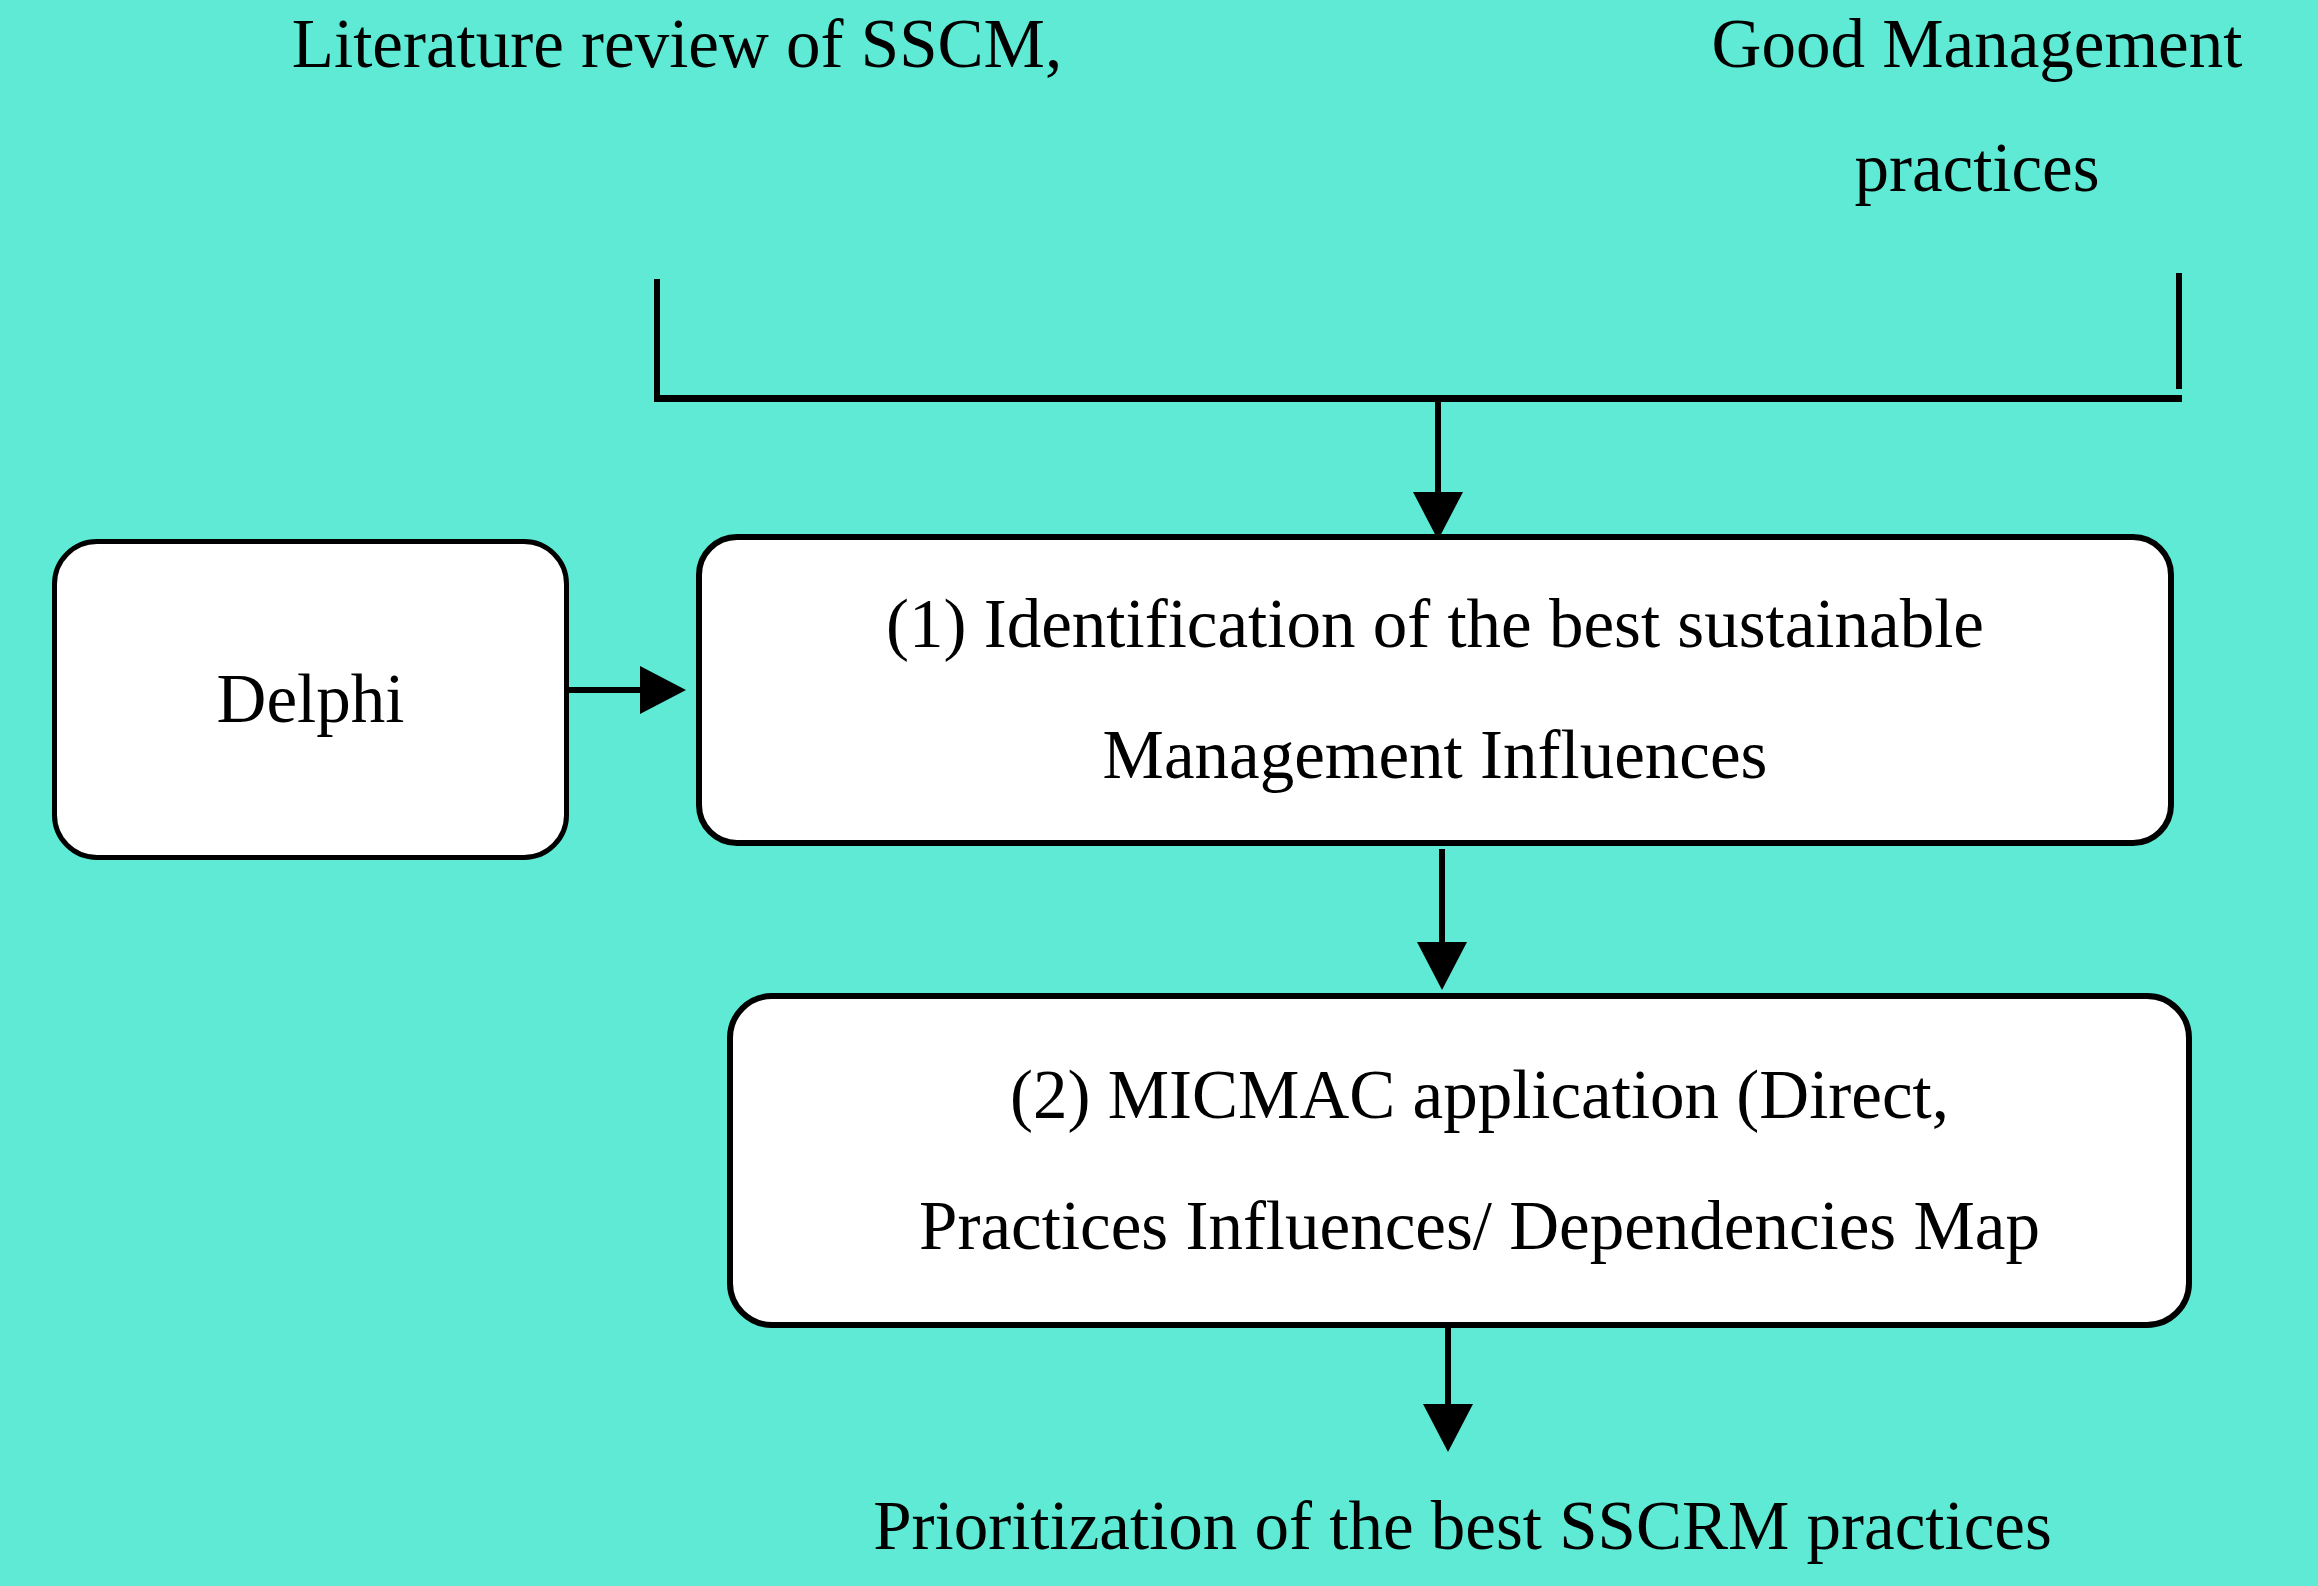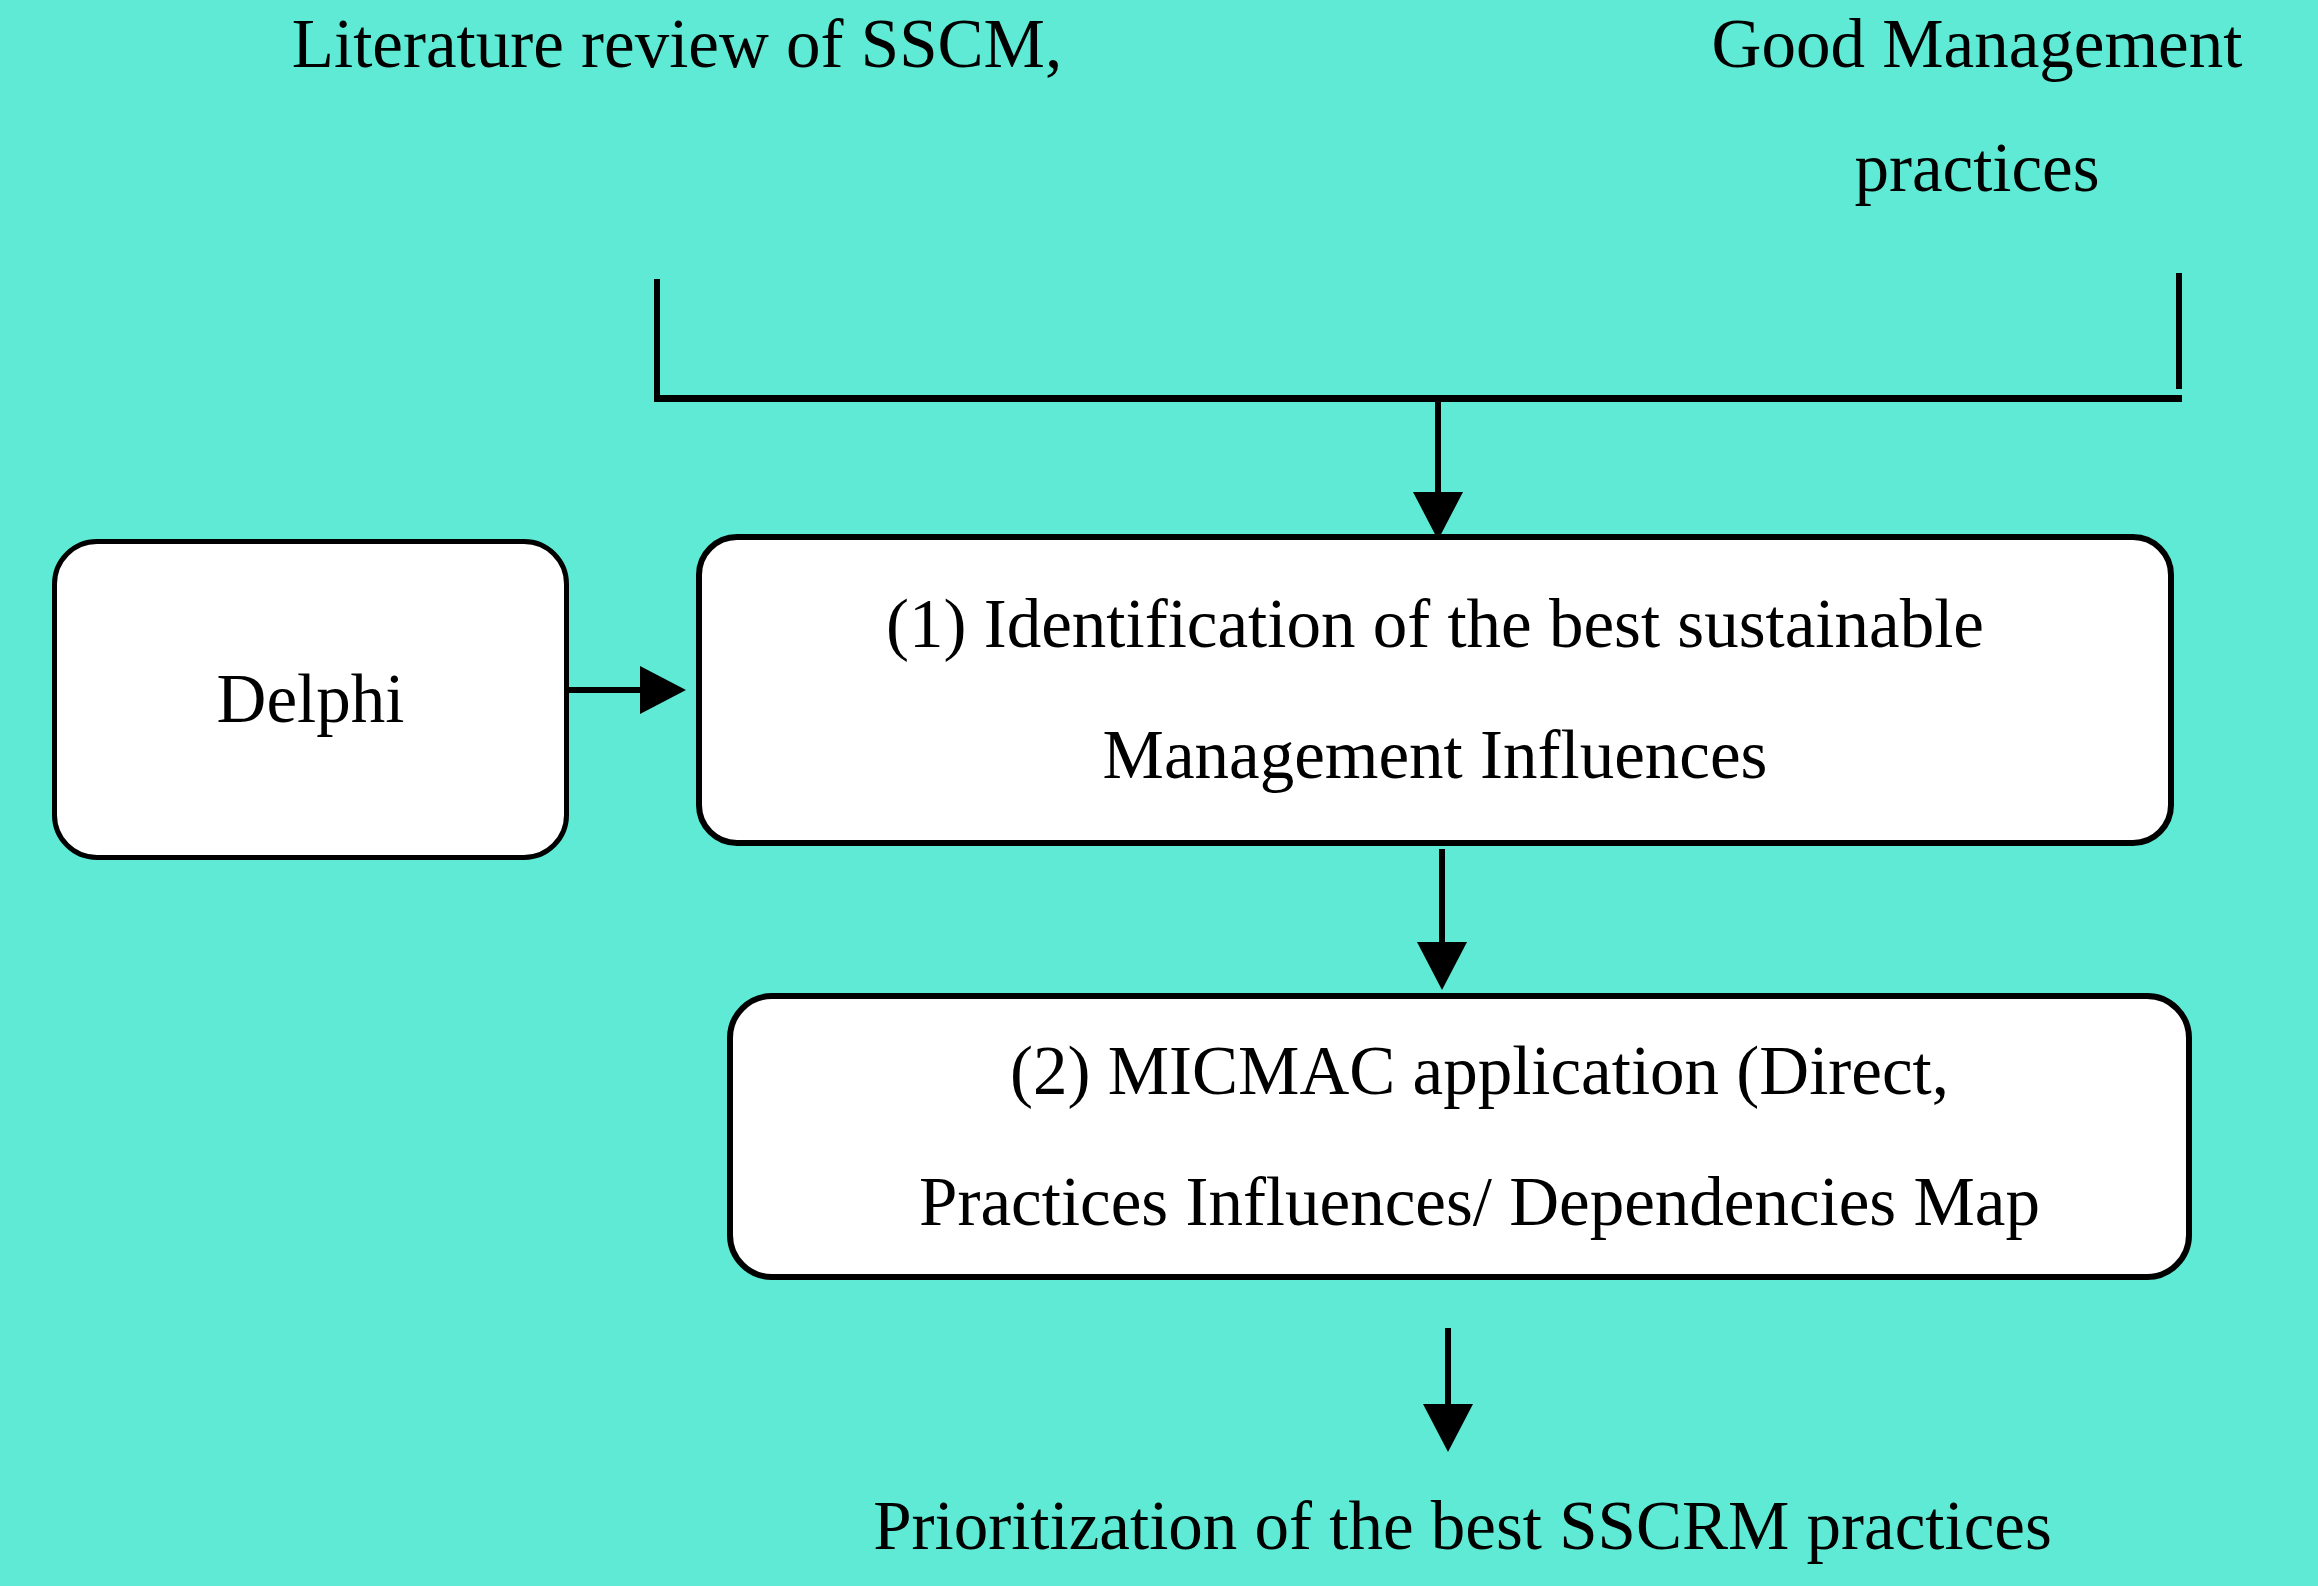--- a/index.html
+++ b/index.html
@@ -90,21 +90,21 @@
   <div class="ah-right" style="left:640px; top:666px;"></div>
 
   <div class="node-box" style="left:696px; top:534px; width:1478px; height:312px; border-radius:41px;">
     <span class="tline">(1) Identification of the best sustainable</span>
     <span class="tline">Management Influences</span>
   </div>
 
   <div class="vline" style="left:1439px; top:849px; width:5.8px; height:96px;"></div>
   <div class="ah-down" style="left:1417px; top:942px;"></div>
 
-  <div class="node-box" style="left:727px; top:993px; width:1465px; height:287px;padding-left:40px;">
+  <div class="node-box" style="left:727px; top:993px; width:1465px; height:335px;padding-left:40px;">
     <span class="tline">(2) MICMAC application (Direct,</span>
     <span class="tline">Practices Influences/ Dependencies Map</span>
   </div>
 
   <div class="vline" style="left:1445px; top:1328px; width:5.8px; height:79px;"></div>
   <div class="ah-down" style="left:1423px; top:1404px;"></div>
 
   <div class="tblock" style="left:719px; top:1461px; width:1487px; line-height:131px;">
     <span class="tline">Prioritization of the best SSCRM practices</span>
   </div>

